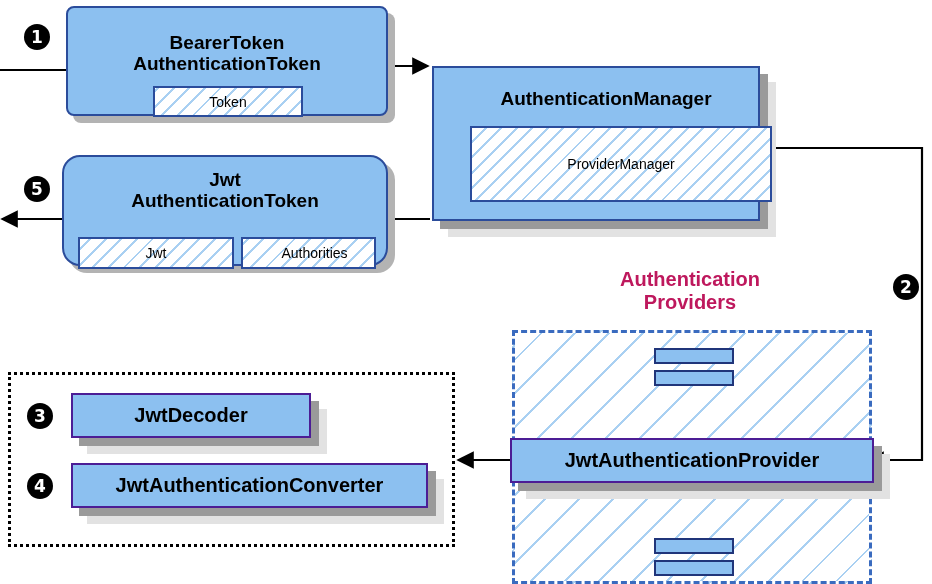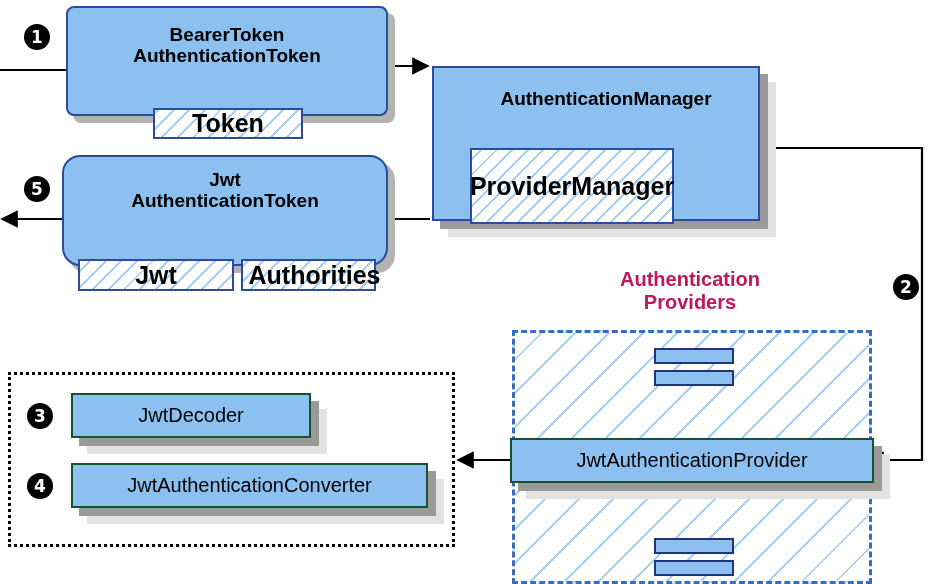--- a/index.html
+++ b/index.html
@@ -61,37 +61,36 @@
     background-color:#ffffff;
     background-image:repeating-linear-gradient(
         -45deg,
         rgba(140,192,240,0) 0px,
         rgba(140,192,240,0) 9px,
         #a9d0f2 9px,
         #a9d0f2 11px);
     display:flex;
     align-items:center;
     justify-content:center;
-    font-weight:bold;
-    font-size:25px;
-    color:#000;
-    margin-top:22px;
+    font-weight:normal;
+    font-size:14px;
+    color:#000;
   }
 
   
   .bar{
     position:absolute;
     box-sizing:border-box;
     background:#8CC0F0;
-    border:2px solid #14532d;
+    border:2px solid #4c1d95;
     box-shadow:8px 8px 0 0 #9a9a9a, 16px 16px 0 0 #e2e2e2;
     display:flex;
     align-items:center;
     justify-content:center;
-    font-weight:normal;
+    font-weight:bold;
     font-size:20px;
     color:#000;
     white-space:nowrap;
   }
 
   
   .chip{
     position:absolute;
     box-sizing:border-box;
     background:#8CC0F0;
@@ -182,36 +181,36 @@
     </g>
 
     <g>
       <line x1="694" y1="390" x2="694" y2="432" stroke="#000" stroke-width="3" marker-start="url(#ahs)" marker-end="url(#ahs)"></line>
     </g>
     <g>
       <line x1="694" y1="488" x2="694" y2="530" stroke="#000" stroke-width="3" marker-start="url(#ahs)" marker-end="url(#ahs)"></line>
     </g>
   </svg>
 
-  <div class="node rbox" style="left:66px;top:6px;width:322px;height:110px;padding-top:16px;border-radius:8px;">
+  <div class="node rbox" style="left:66px;top:6px;width:322px;height:110px;padding-top:24px;border-radius:8px;">
     <div class="title">BearerToken</div>
     <div class="title">AuthenticationToken</div>
     <div class="slot" style="position:absolute;left:85px;top:78px;width:150px;height:31px;">Token</div>
   </div>
 
   <div class="node rbox" style="left:62px;top:155px;width:326px;height:111px;padding-top:12px;">
     <div class="title">Jwt</div>
     <div class="title">AuthenticationToken</div>
     <div class="slot" style="position:absolute;left:14px;top:80px;width:156px;height:32px;">Jwt</div>
     <div class="slot" style="position:absolute;left:177px;top:80px;width:135px;height:32px;padding-left:12px;">Authorities</div>
   </div>
 
   <div class="node sqbox" style="left:432px;top:66px;width:328px;height:155px;padding-top:20px;">
     <div class="title">AuthenticationManager</div>
-    <div class="slot" style="position:absolute;left:36px;top:58px;width:204px;height:76px;">ProviderManager</div>
+    <div class="slot" style="position:absolute;left:36px;top:58px;width:302px;height:76px;">ProviderManager</div>
   </div>
 
   <div class="grouplabel" style="left:570px;top:268px;width:240px;">
     <div>Authentication</div>
     <div>Providers</div>
   </div>
 
   <div class="dashbox" style="left:512px;top:330px;width:360px;height:254px;"></div>
 
   <div class="chip" style="left:654px;top:348px;width:80px;height:16px;"></div>

